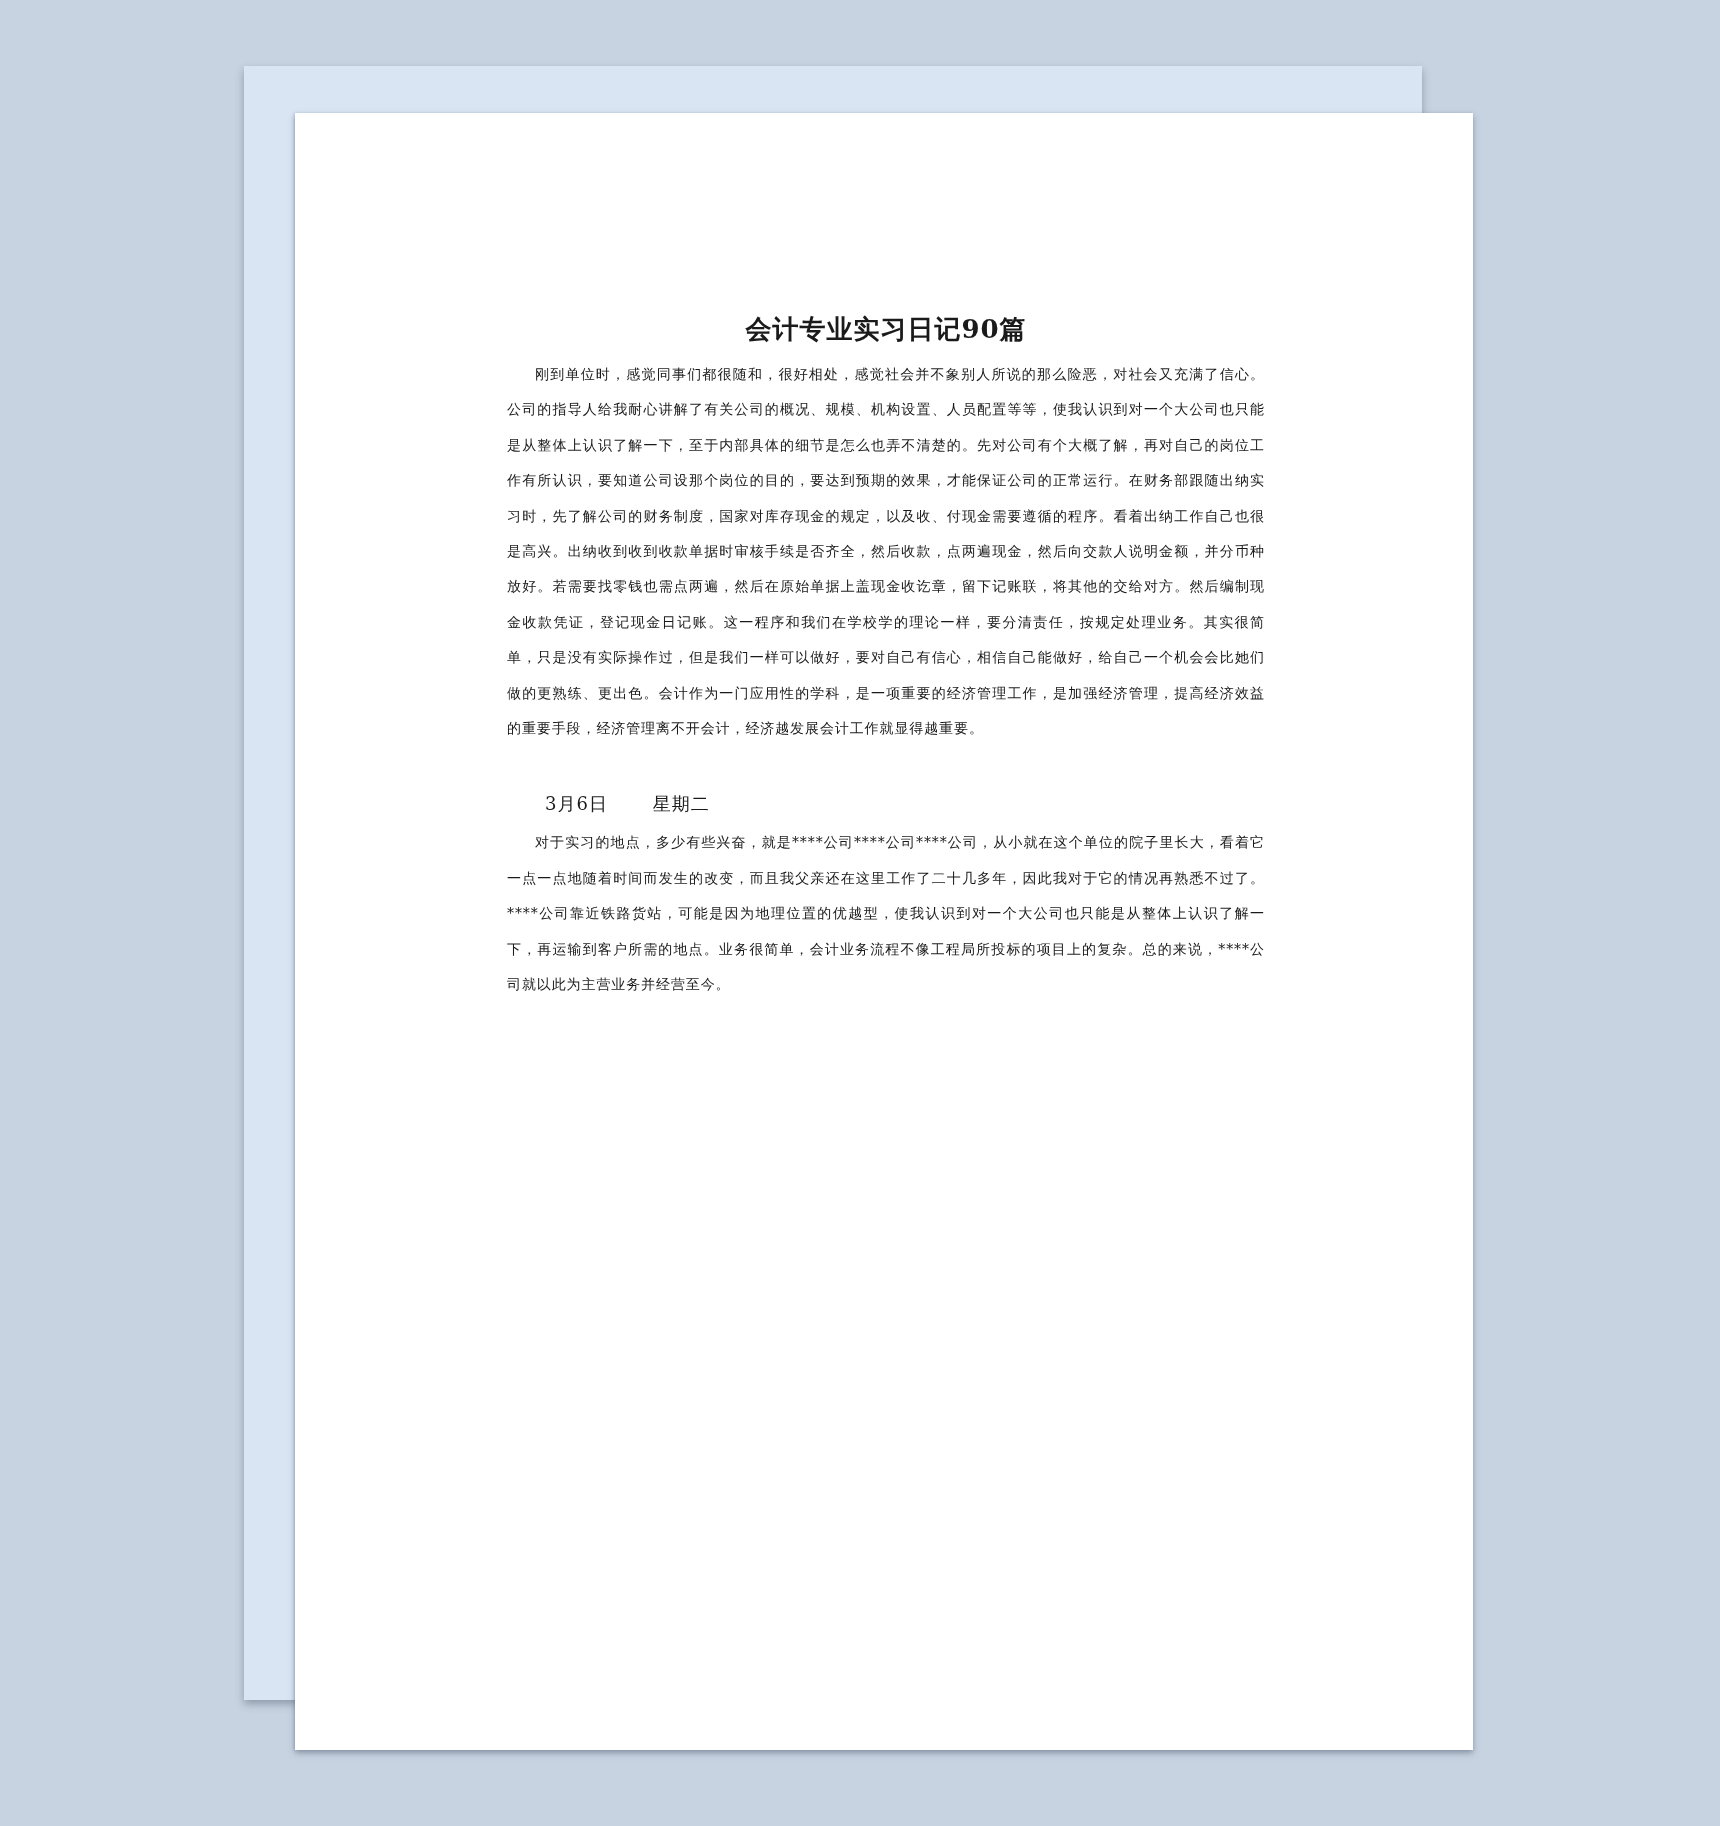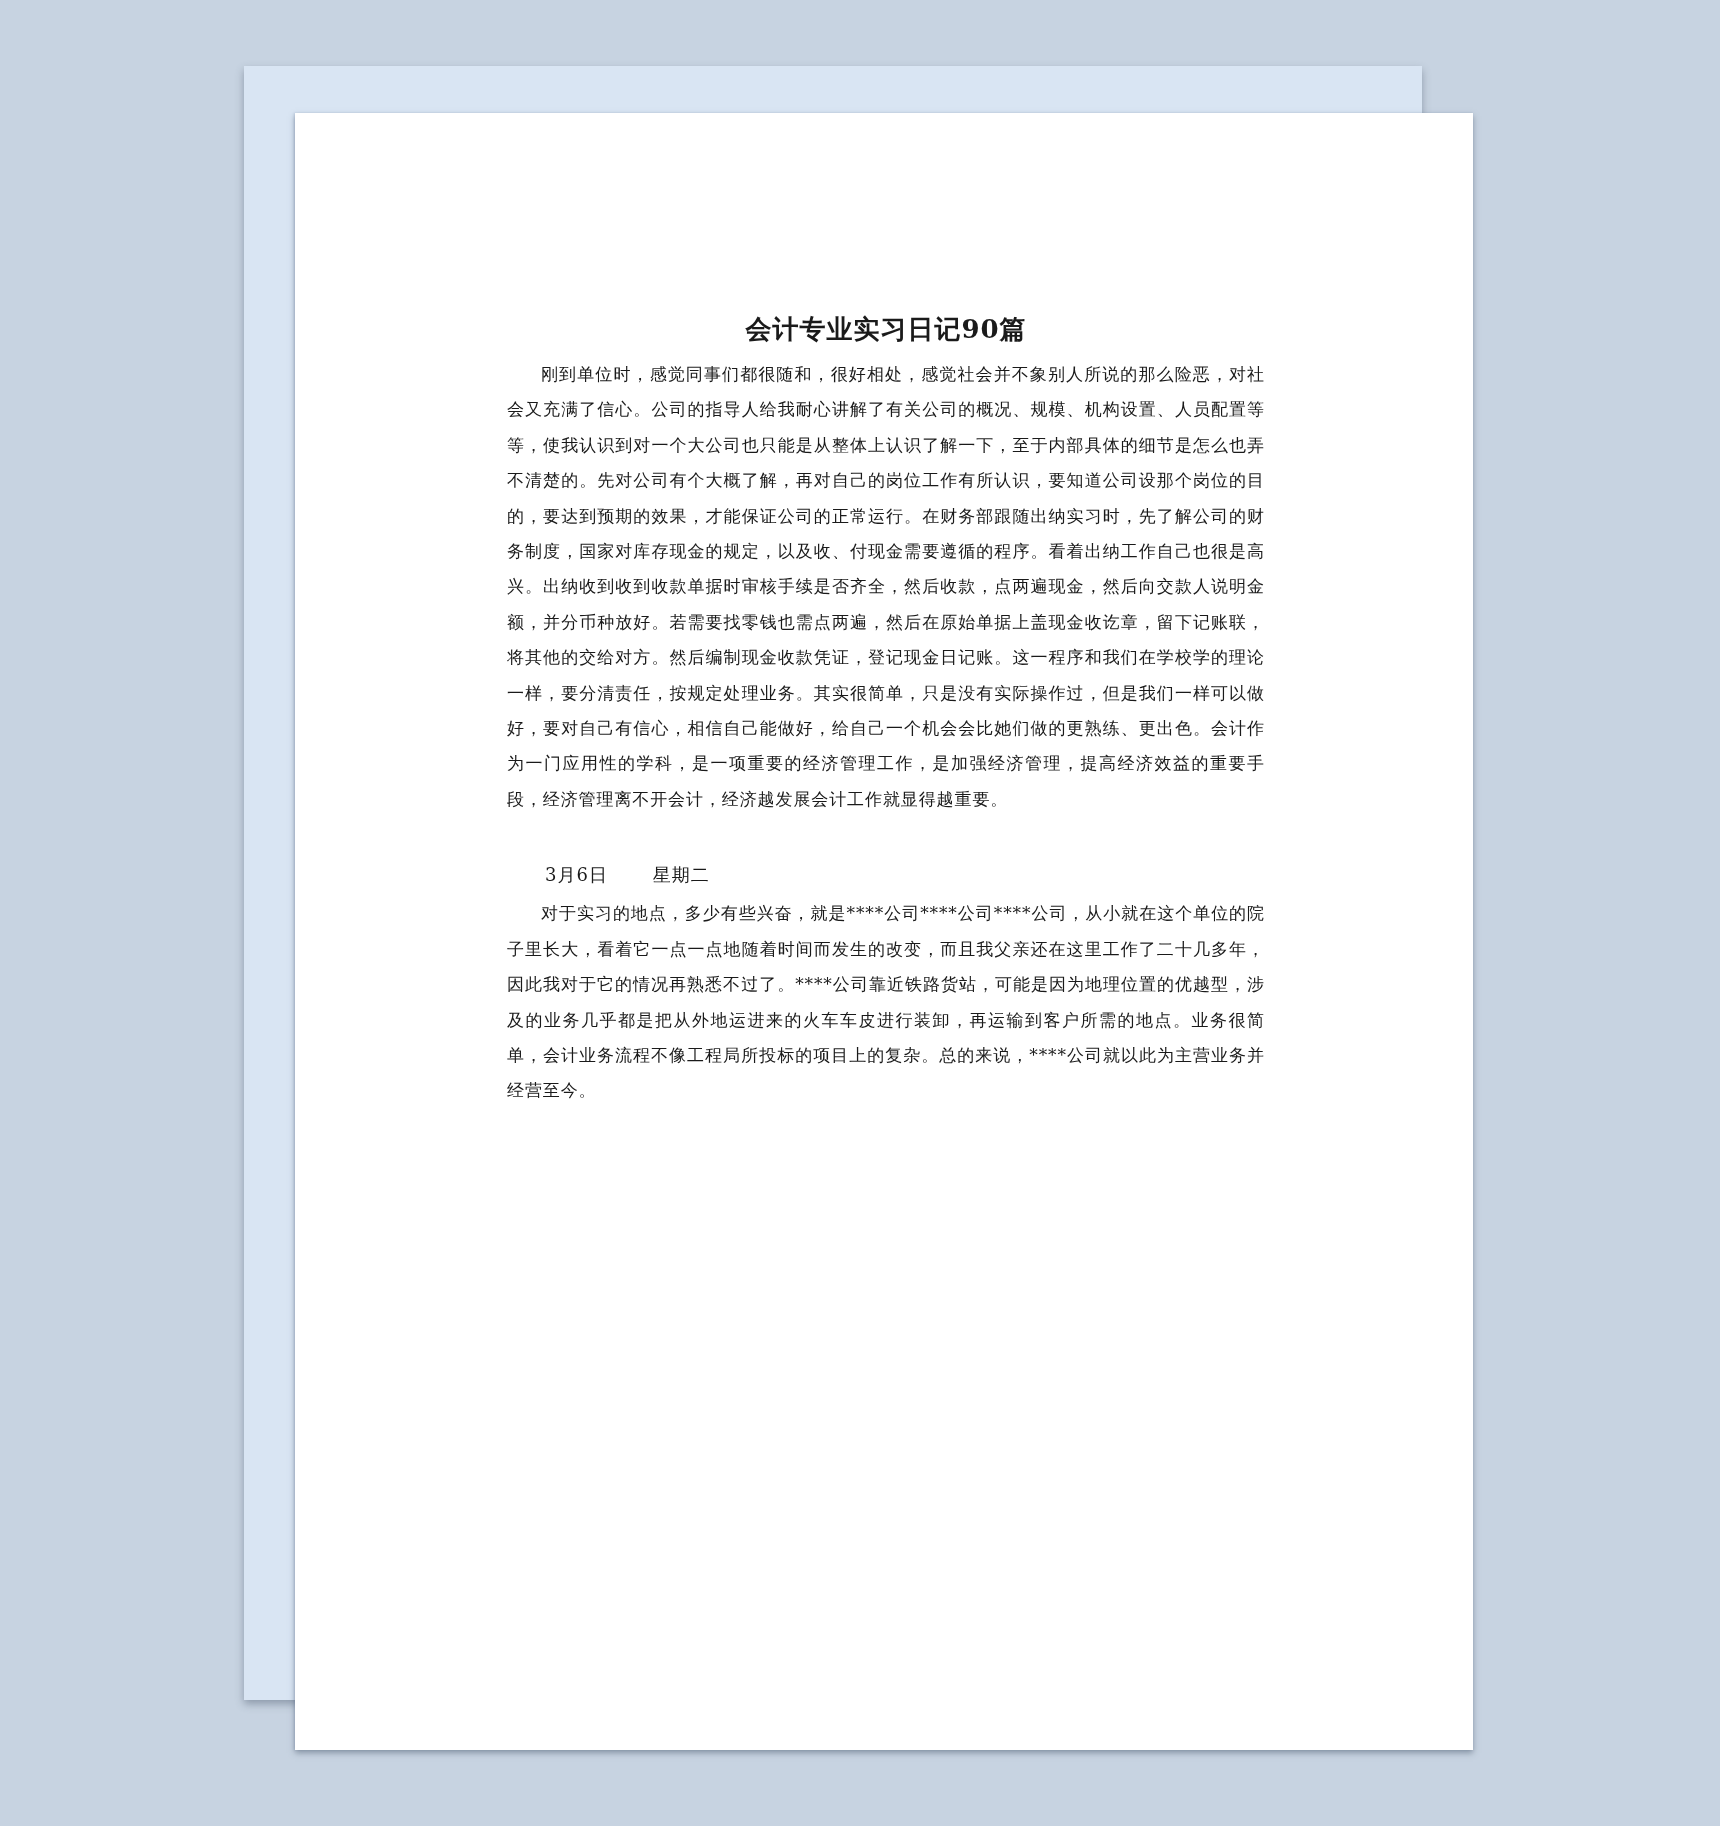--- a/index.html
+++ b/index.html
@@ -38,21 +38,21 @@
   }
   .doc-title {
     text-align: center;
     font-size: 26px;
     line-height: 40px;
     margin: 0 0 8px 0;
     font-weight: bold;
     letter-spacing: 1px;
   }
   .para {
-    font-size: 17px;
+    font-size: 14px;
     line-height: 35.4px;
     text-indent: 2em;
     margin: 0 0 4px 0;
     text-align: justify;
     letter-spacing: 0.9px;
   }
   .spacer { height: 36px; }
   .date-line {
     font-size: 18px;
     line-height: 35px;
@@ -73,15 +73,15 @@
 
     <p class="para">刚到单位时，感觉同事们都很随和，很好相处，感觉社会并不象别人所说的那么险恶，对社会又充满了信心。公司的指导人给我耐心讲解了有关公司的概况、规模、机构设置、人员配置等等，使我认识到对一个大公司也只能是从整体上认识了解一下，至于内部具体的细节是怎么也弄不清楚的。先对公司有个大概了解，再对自己的岗位工作有所认识，要知道公司设那个岗位的目的，要达到预期的效果，才能保证公司的正常运行。在财务部跟随出纳实习时，先了解公司的财务制度，国家对库存现金的规定，以及收、付现金需要遵循的程序。看着出纳工作自己也很是高兴。出纳收到收到收款单据时审核手续是否齐全，然后收款，点两遍现金，然后向交款人说明金额，并分币种放好。若需要找零钱也需点两遍，然后在原始单据上盖现金收讫章，留下记账联，将其他的交给对方。然后编制现金收款凭证，登记现金日记账。这一程序和我们在学校学的理论一样，要分清责任，按规定处理业务。其实很简单，只是没有实际操作过，但是我们一样可以做好，要对自己有信心，相信自己能做好，给自己一个机会会比她们做的更熟练、更出色。会计作为一门应用性的学科，是一项重要的经济管理工作，是加强经济管理，提高经济效益的重要手段，经济管理离不开会计，经济越发展会计工作就显得越重要。</p>
 
     <div class="spacer"></div>
 
     <p class="date-line">
       <span>3月6日</span>
       <span class="weekday">星期二</span>
     </p>
 
-    <p class="para">对于实习的地点，多少有些兴奋，就是****公司****公司****公司，从小就在这个单位的院子里长大，看着它一点一点地随着时间而发生的改变，而且我父亲还在这里工作了二十几多年，因此我对于它的情况再熟悉不过了。****公司靠近铁路货站，可能是因为地理位置的优越型，涉及的业务几乎都是把从外地运进来的火车车皮进行装卸，再运输到客户所需的地点。业务很简单，会计业务流程不像工程局所投标的项目上的复杂。总的来说，****公司就以此为主营业务并经营至今。</p>
+    <p class="para">对于实习的地点，多少有些兴奋，就是****公司****公司****公司，从小就在这个单位的院子里长大，看着它一点一点地随着时间而发生的改变，而且我父亲还在这里工作了二十几多年，因此我对于它的情况再熟悉不过了。****公司靠近铁路货站，可能是因为地理位置的优越型，使我认识到对一个大公司也只能是从整体上认识了解一下，再运输到客户所需的地点。业务很简单，会计业务流程不像工程局所投标的项目上的复杂。总的来说，****公司就以此为主营业务并经营至今。</p>
   </div>
 </div>
 
 </body></html>

